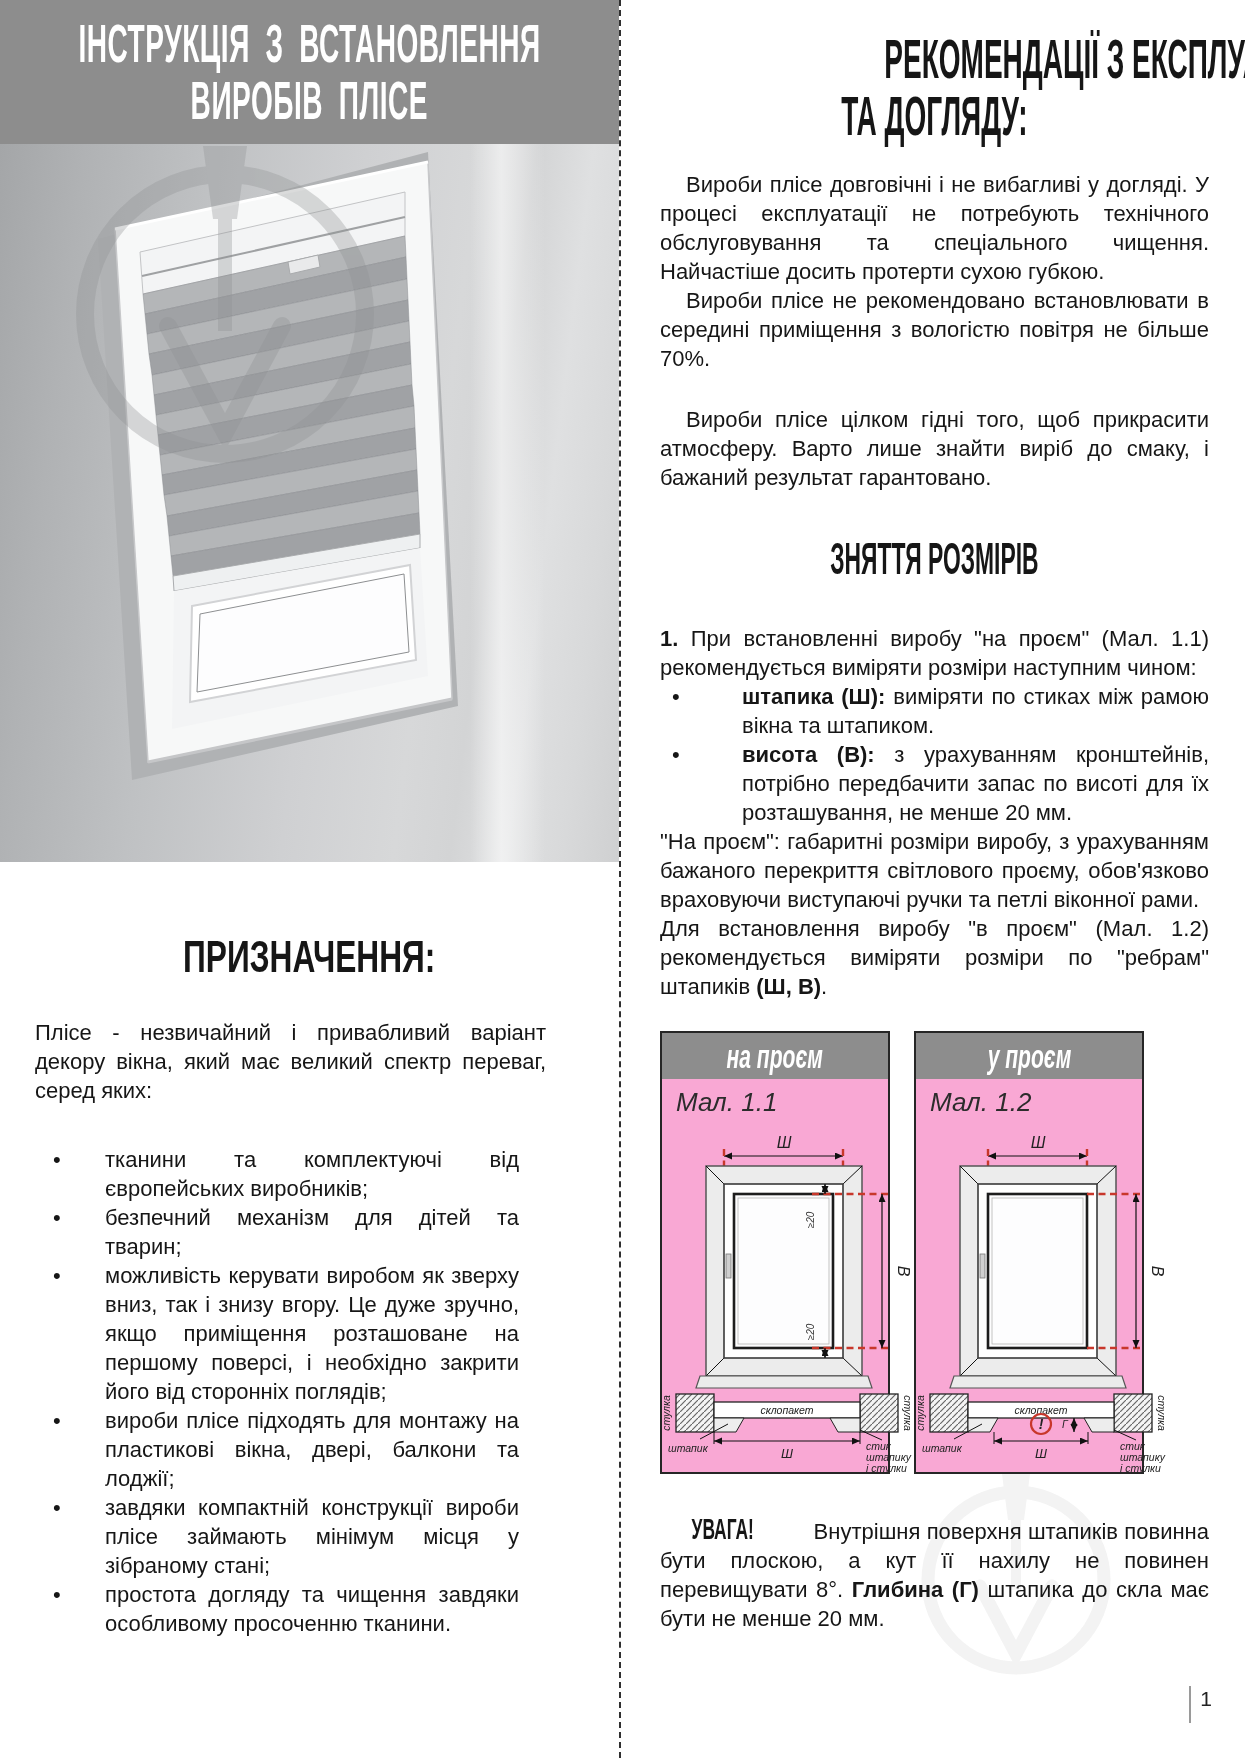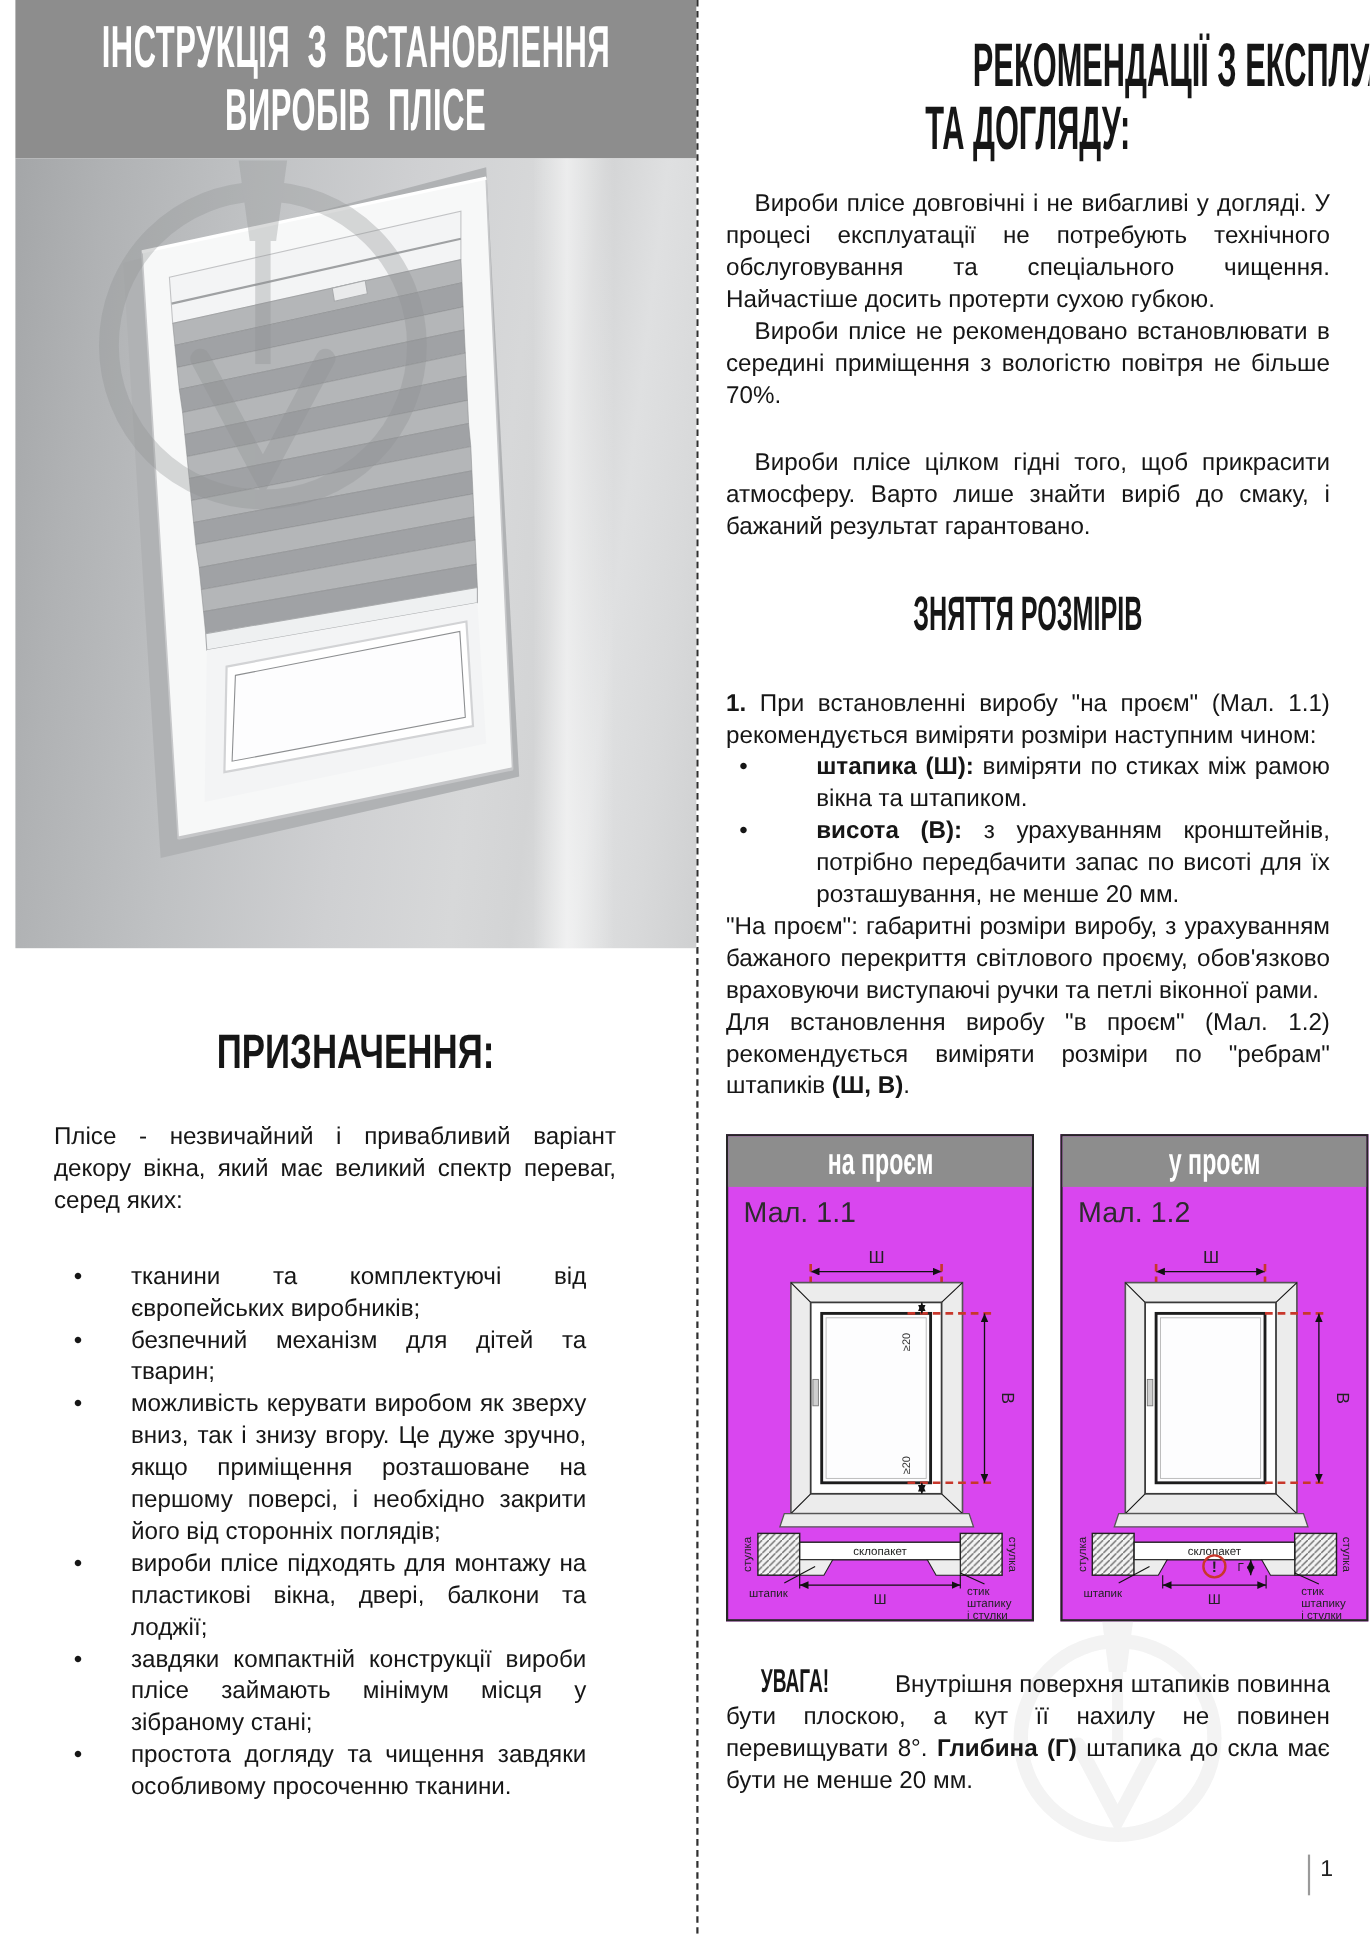--- a/index.html
+++ b/index.html
@@ -12,21 +12,21 @@
   body{
     position:relative;
     background:#fff;
     font-family:"Liberation Sans", sans-serif;
     color:var(--ink);
   }
   .page{position:absolute; inset:0;}
 
   
   .left-col{
-    position:absolute; left:14px; top:0; width:621px; height:1758px;
+    position:absolute; left:0; top:0; width:621px; height:1758px;
     border-right:2px dashed #2f2f2f;
   }
   .right-col{
     position:absolute; left:623px; top:0; width:622px; height:1758px;
   }
   .rc-pad{margin:0 36px 0 37px;}
 
   
   .cond{display:inline-block; transform-origin:center; font-weight:700; white-space:nowrap;}
   .center{text-align:center;}
@@ -65,21 +65,21 @@
   .sizing-heading{margin-top:42px;}
   .sizing-heading .cond{font-size:44px; transform:scaleX(.52);}
   .step{margin-top:40px;}
   .rbullets{list-style:none;}
   .rbullets li{position:relative; padding-left:82px;}
   .rbullets li::before{content:"\2022"; position:absolute; left:12px; top:0;}
 
   
   .diagrams{display:flex; gap:24px; margin:30px 0 0 37px;}
   .dbox{
-    width:280px; border:2px solid #262626; background:#d946ef;
+    width:230px; border:2px solid #262626; background:#f9a8d4;font-style:italic;
   }
   .dhead{
     height:46px; background:var(--header-gray); color:#fff;
     display:flex; align-items:center; justify-content:center;
   }
   .dhead .cond{font-size:34px; transform:scaleX(.62);}
   .fig-label{font-size:26px; color:#2c2c2c; margin:8px 0 18px 14px;}
   .dsvg{display:block; margin:0 auto;}
   svg text{font-family:"Liberation Sans", sans-serif; fill:#222;}
   .dim-text{font-size:16px;}

